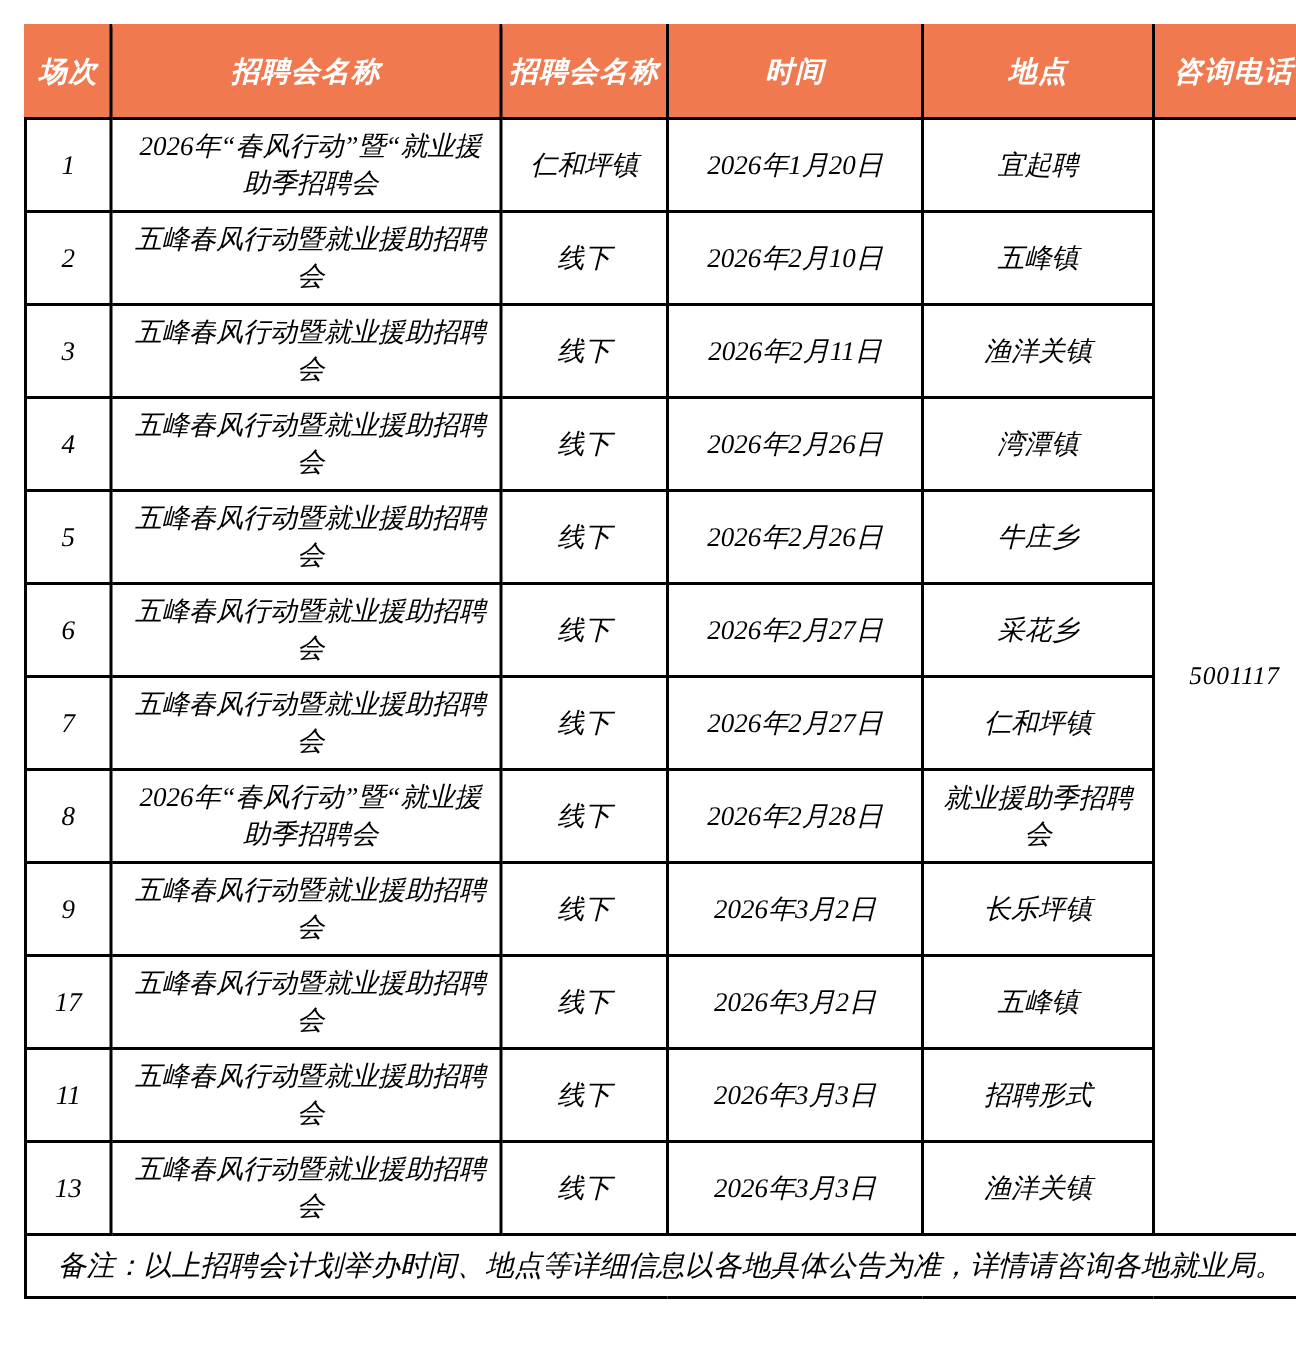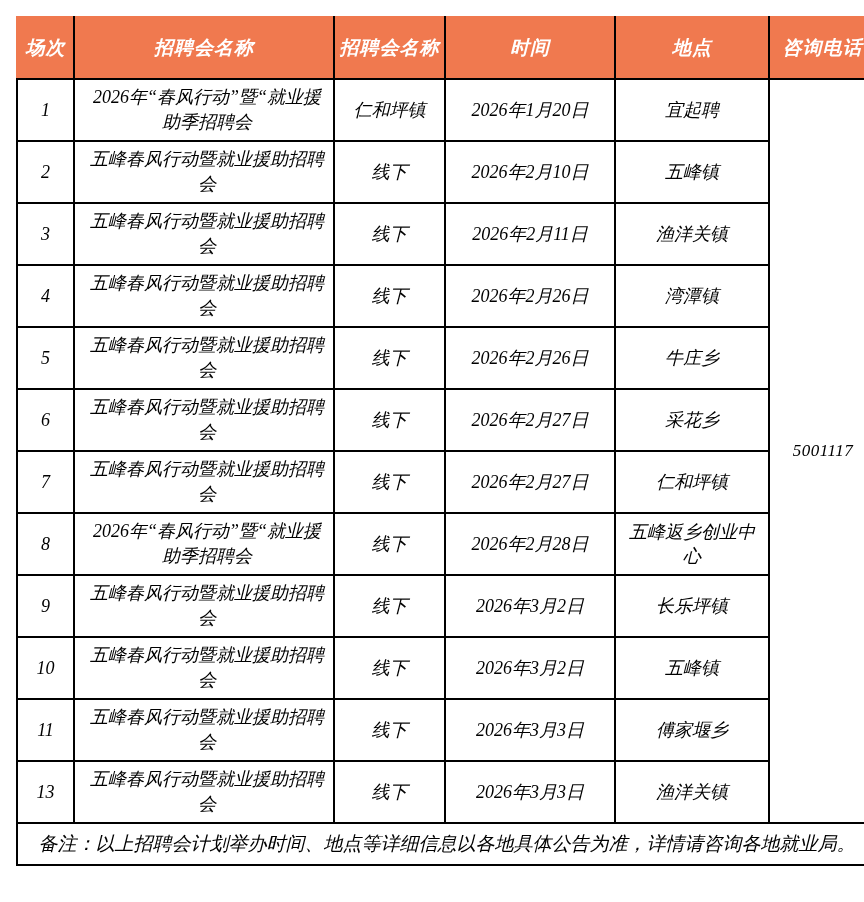--- a/index.html
+++ b/index.html
@@ -137,42 +137,42 @@
         <td class="name-cell">五峰春风行动暨就业援助招聘会</td>
         <td>线下</td>
         <td>2026年2月27日</td>
         <td>仁和坪镇</td>
       </tr>
       <tr class="data-row">
         <td>8</td>
         <td class="name-cell">2026年“春风行动”暨“就业援助季招聘会</td>
         <td>线下</td>
         <td>2026年2月28日</td>
-        <td>五峰返乡创业中心</td>
+        <td>就业援助季招聘会</td>
       </tr>
       <tr class="data-row">
         <td>9</td>
         <td class="name-cell">五峰春风行动暨就业援助招聘会</td>
         <td>线下</td>
         <td>2026年3月2日</td>
         <td>长乐坪镇</td>
       </tr>
       <tr class="data-row">
-        <td>10</td>
+        <td>17</td>
         <td class="name-cell">五峰春风行动暨就业援助招聘会</td>
         <td>线下</td>
         <td>2026年3月2日</td>
         <td>五峰镇</td>
       </tr>
       <tr class="data-row">
         <td>11</td>
         <td class="name-cell">五峰春风行动暨就业援助招聘会</td>
         <td>线下</td>
         <td>2026年3月3日</td>
-        <td>傅家堰乡</td>
+        <td>招聘形式</td>
       </tr>
       <tr class="data-row">
         <td>13</td>
         <td class="name-cell">五峰春风行动暨就业援助招聘会</td>
         <td>线下</td>
         <td>2026年3月3日</td>
         <td>渔洋关镇</td>
       </tr>
       <tr>
         <td class="note-cell" colspan="6">备注：以上招聘会计划举办时间、地点等详细信息以各地具体公告为准，详情请咨询各地就业局。</td>

